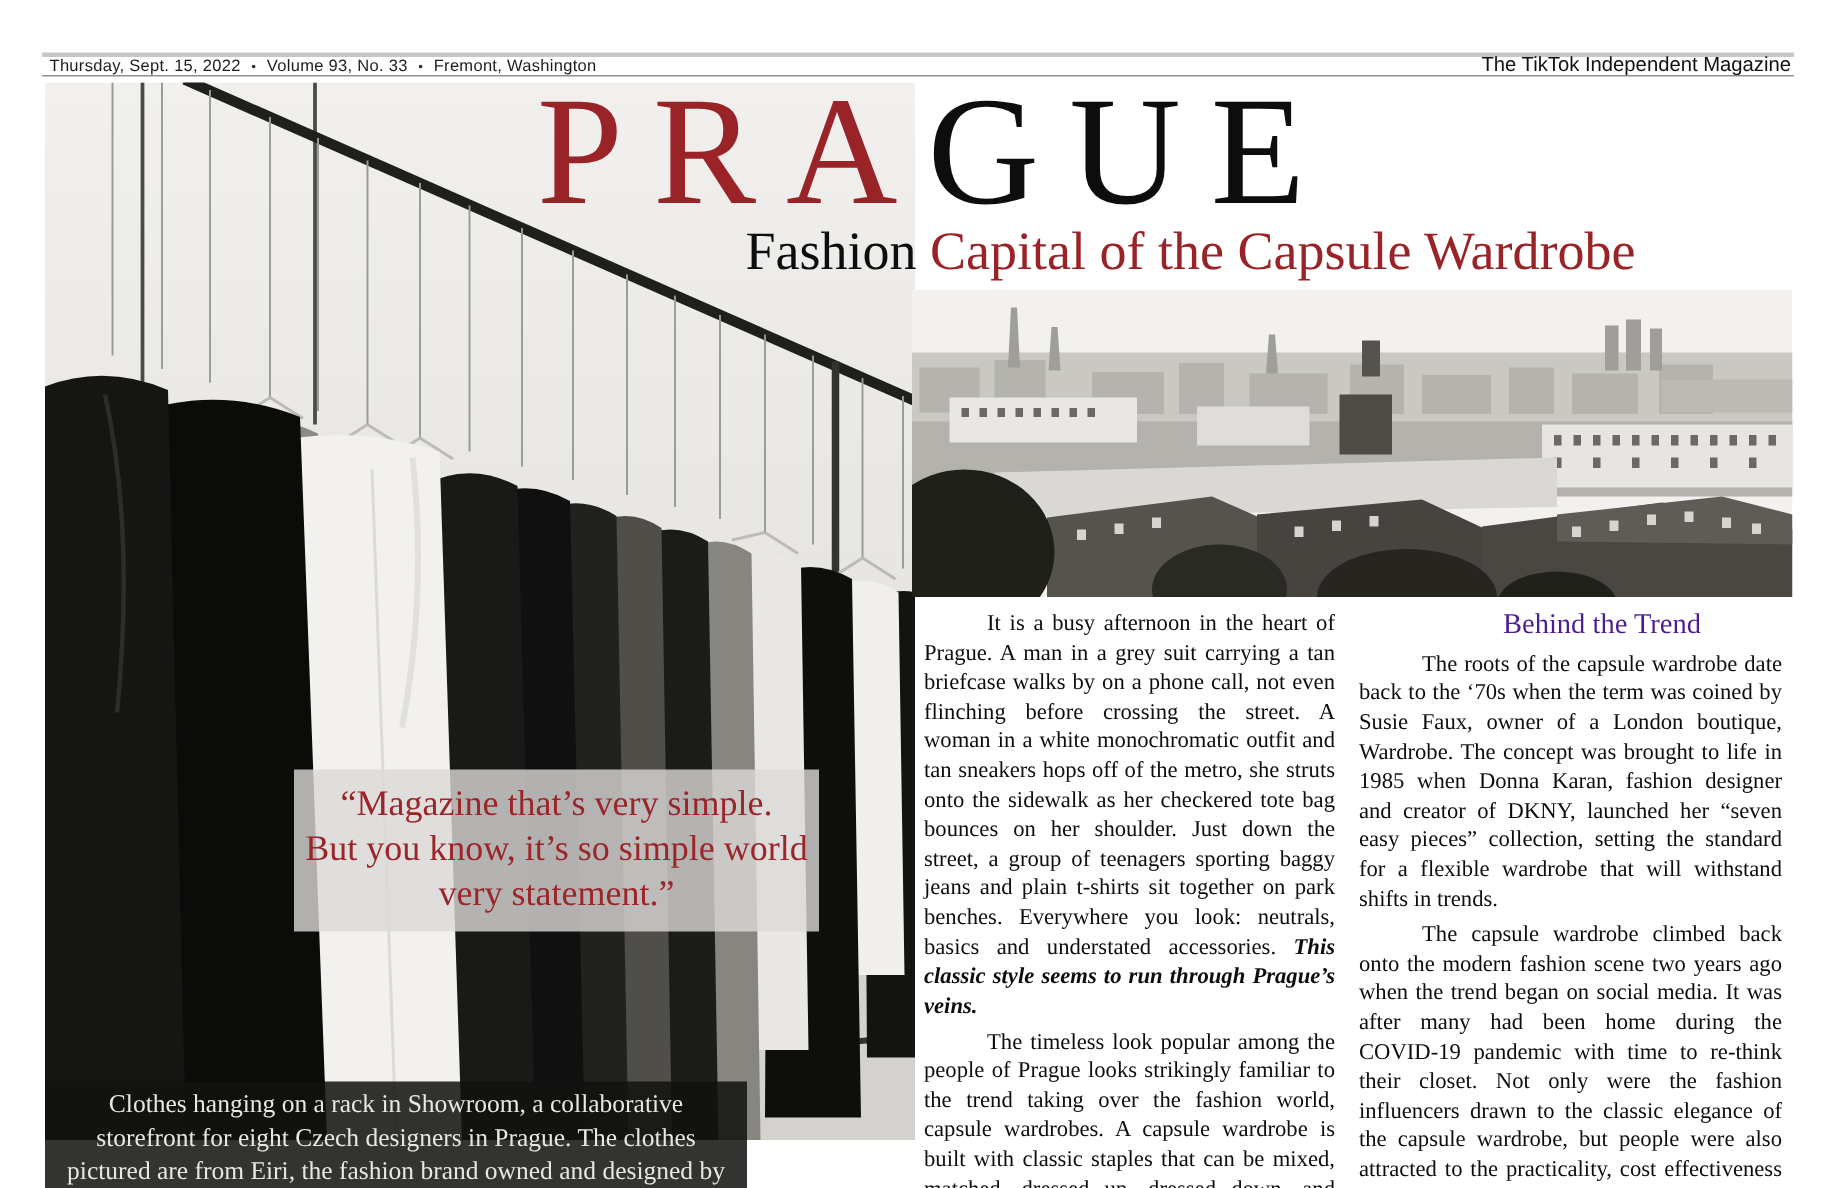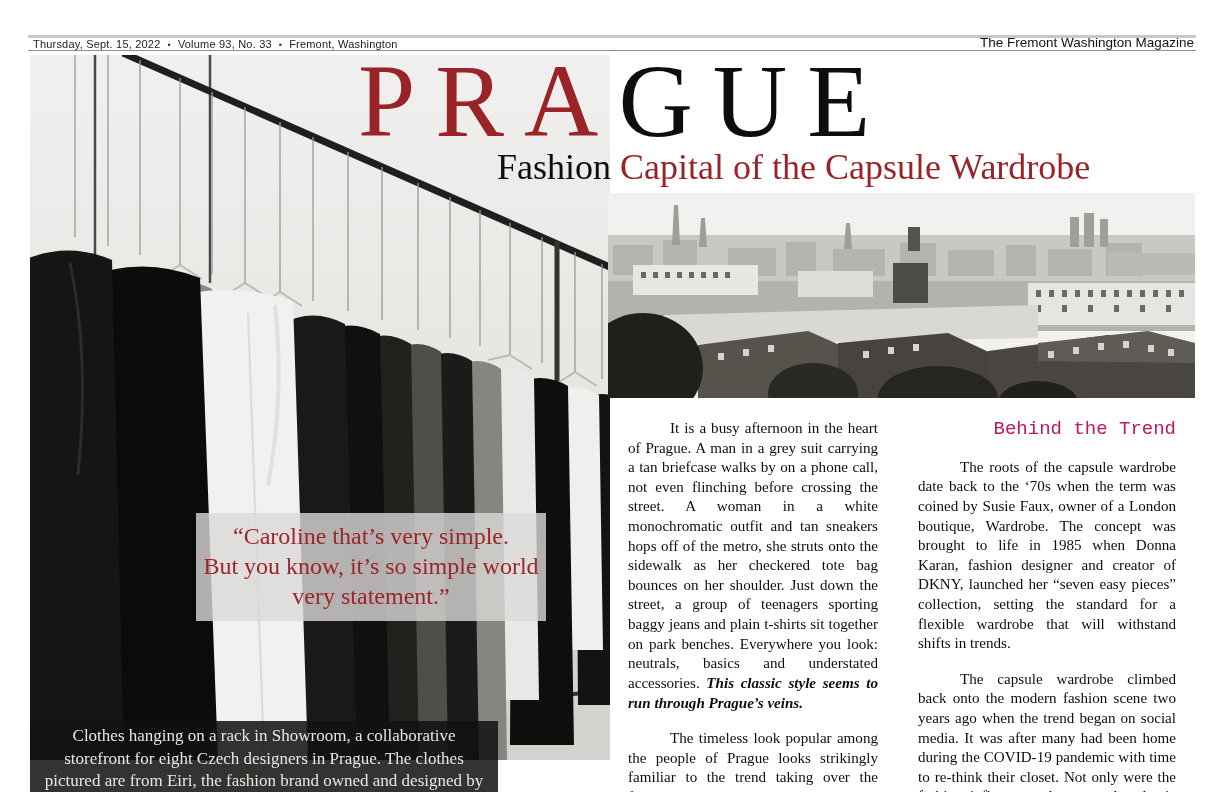--- a/index.html
+++ b/index.html
@@ -48,36 +48,36 @@
   
   .photo-caption{
     position:absolute;left:30px;top:721px;width:468px;box-sizing:border-box;z-index:4;
     background:rgba(17,17,16,0.86);color:#e9e7e2;font-size:17px;line-height:1.33;
     text-align:center;padding:4px 12px;
   }
   
   .col{position:absolute;top:403px;font-size:15.1px;line-height:1.3;color:#0d0d0d;text-align:justify;z-index:2;}
   .col1{left:612px;width:282px;}
   .col2{left:902px;top:401px;width:290px;}
-  .col p{margin:16px;text-indent:42px;}
+  .col p{margin:4px;text-indent:42px;}
   .emph{font-weight:bold;font-style:italic;}
   .section-heading{
-    font-size:19px;color:#be185d;margin:0 0 3px 0;text-indent:0;text-align:right;font-family:Liberation Mono, monospace;
+    font-size:19px;color:#4c1d95;margin:0 0 3px 0;text-indent:0;text-align:center;
   }
 </style>
 </head>
 <body>
 
 <div class="page">
 
   <div class="rule-top"></div>
   <div class="masthead-left">
     <span>Thursday, Sept. 15, 2022</span><span class="sep">•</span><span>Volume 93, No. 33</span><span class="sep">•</span><span>Fremont, Washington</span>
   </div>
-  <div class="masthead-right">The Fremont Washington Magazine</div>
+  <div class="masthead-right">The TikTok Independent Magazine</div>
   <div class="rule-bottom"></div>
 
   <div class="photo-left">
     <svg width="580" height="705" viewBox="0 0 580 705" xmlns="http://www.w3.org/2000/svg">
       <defs>
         <linearGradient id="wall" x1="0" y1="0" x2="0" y2="1">
           <stop offset="0" stop-color="#f1f0ee"></stop>
           <stop offset="0.5" stop-color="#e6e5e2"></stop>
           <stop offset="1" stop-color="#d9d8d5"></stop>
         </linearGradient>
@@ -136,21 +136,21 @@
       <path d="M 168,262 L 150,700" stroke="#dcdad6" stroke-width="2" fill="none"></path>
       <path d="M 218,258 L 234,700" stroke="#dcdad6" stroke-width="2" fill="none"></path>
       <path d="M 245,250 Q 255,340 238,430" stroke="#e2e0dc" stroke-width="4" fill="none"></path>
       <path d="M 54,223 Q 112,200 170,223 L 188,705 L 44,705 Z" fill="#0b0b0a"></path>
       <path d="M -6,205 Q 38,186 82,205 L 94,705 L -12,705 Z" fill="#151513"></path>
       <path d="M 40,208 Q 60,300 48,420" stroke="#2c2c2a" stroke-width="3" fill="none"></path>
     </svg>
   </div>
 
   <div class="pull-quote">
-    <span>“Caroline that’s very simple.</span>
+    <span>“Magazine that’s very simple.</span>
     <span>But you know, it’s so simple world</span>
     <span>very statement.”</span>
   </div>
 
   <div class="photo-caption">Clothes hanging on a rack in Showroom, a collaborative storefront for eight Czech designers in Prague. The clothes pictured are from Eiri, the fashion brand owned and designed by Klára Holanová that embraces a timeless and minimalist style. (Photo Caroline Kostuch)</div>
 
   <div class="title"><span class="red">PRA</span><span class="black">GUE</span></div>
   <div class="subtitle"><span class="black">Fashion </span><span class="red">Capital of the Capsule Wardrobe</span></div>
 
   <div class="photo-right">

